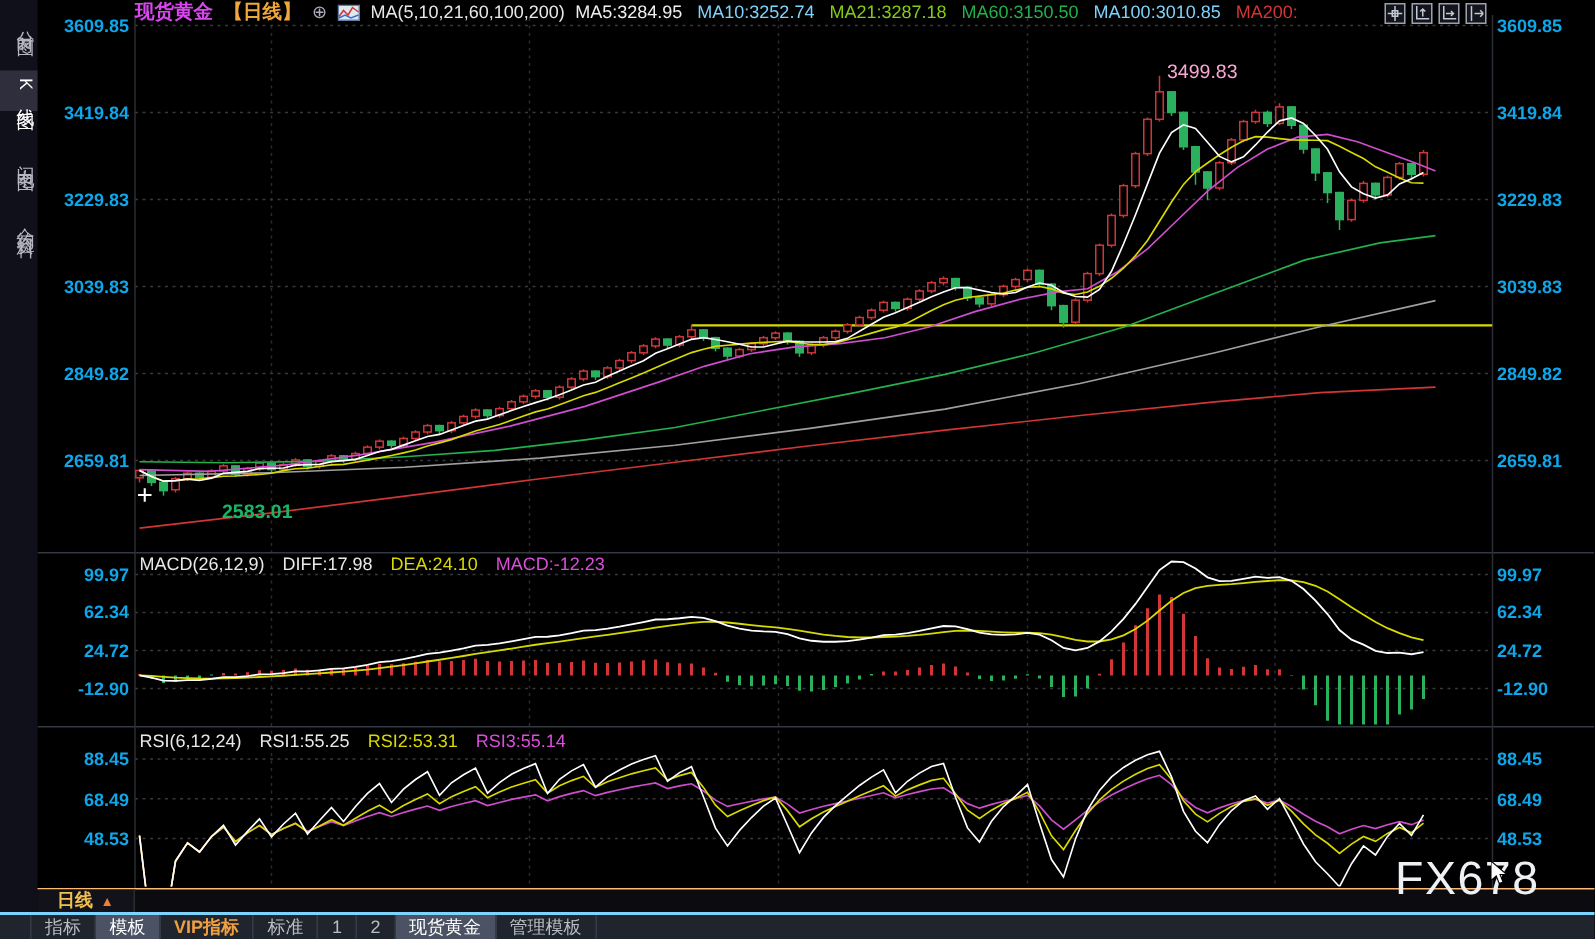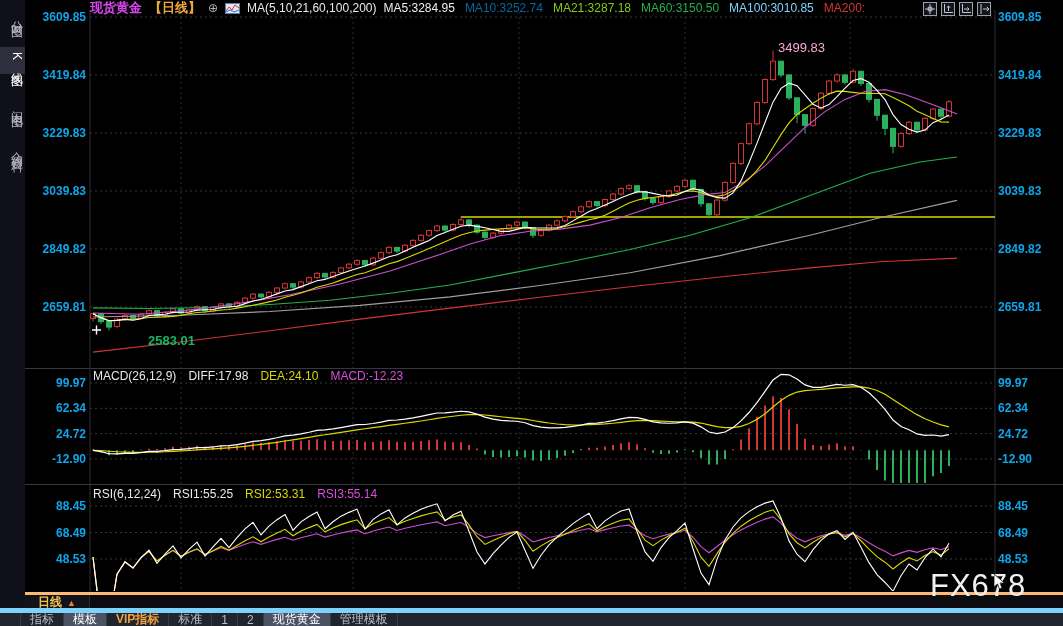--- a/index.html
+++ b/index.html
@@ -27,28 +27,28 @@
   .plabel{position:absolute;color:#0ea5e9;font-size:12px;font-weight:600;line-height:14px;}
   .left-lab{left:26px;width:60px;text-align:right;}
   .right-lab{left:998px;text-align:left;}
   .date-lab{position:absolute;color:#c9cdd5;font-weight:700;font-size:12px;text-align:center;width:64px;top:593px;}
   .anno-high{position:absolute;color:#f9a8d4;font-weight:400;font-size:13px;z-index:4;}
   .anno-low{position:absolute;color:#19b566;font-weight:700;font-size:13px;z-index:4;}
   .panel-head{position:absolute;left:93px;font-size:12px;display:flex;gap:12px;z-index:4;white-space:nowrap;}
   .c-white{color:#e8e8e8;} .c-yellow{color:#d9d900;} .c-magenta{color:#d94fd9;}
   
   #axis-strip{position:absolute;left:25px;top:592px;width:1038px;height:16px;background:#0b0b10;
-    border-top:3px solid #fdba74;box-sizing:border-box;}
+    border-top:1px solid #fdba74;box-sizing:border-box;}
   #period-cell{position:absolute;left:0;top:0;width:64px;height:15px;border-right:1px solid #2b2b33;
     display:flex;align-items:center;justify-content:center;gap:5px;cursor:pointer;background:#12121a;}
   .period-text{color:#f0c050;font-weight:700;font-size:12px;}
   .period-arrow{color:#f08030;font-size:9px;}
   
   #toolbar{position:absolute;left:0;top:608px;width:1063px;height:18px;background:#20242d;
-    border-top:5px solid #7dd3fc;display:flex;align-items:stretch;padding-left:20px;box-sizing:border-box;font-size:12px;}
+    border-top:2px solid #7dd3fc;display:flex;align-items:stretch;padding-left:20px;box-sizing:border-box;font-size:12px;}
   .tab{padding:0 9px;color:#b9bdc6;display:flex;align-items:center;border-right:1px solid #343a46;cursor:pointer;}
   .tab:first-child{border-left:1px solid #343a46;}
   .tab.active{background:#4a5264;color:#ffffff;}
   .tab.vip{color:#f0a040;font-weight:700;}
   #watermark{position:absolute;left:930px;top:568px;font-size:31px;color:#eef0f3;letter-spacing:1px;z-index:6;}
   #cursor{position:absolute;left:994px;top:574px;z-index:7;}
 </style>
 </head>
 <body>
 
@@ -447,21 +447,21 @@
     <span style="display:flex;align-items:center;">
       <svg width="15" height="11">
           <rect x="0.5" y="0.5" width="14" height="10" fill="#dfe7ef" stroke="#5f7fa6"></rect>
         <polyline points="1,8 4,4 7,7 10,2 14,5" fill="none" stroke="#d23535" stroke-width="1"></polyline>
         <polyline points="1,9 5,7 9,9 14,7" fill="none" stroke="#3a6fd8" stroke-width="1"></polyline>
         </svg>
     </span>
     <span class="ma-settings">MA(5,10,21,60,100,200)</span>
     <span id="ma-labels" style="display:flex;gap:10px;">
         <span class="ma-val" style="color: rgb(238, 238, 238);">MA5:3284.95</span>
-        <span class="ma-val" style="color: #0369a1;">MA10:3252.74</span>
+        <span class="ma-val" style="color: #7dd3fc;">MA10:3252.74</span>
         <span class="ma-val" style="color: #84cc16;">MA21:3287.18</span>
         <span class="ma-val" style="color: rgb(34, 177, 76);">MA60:3150.50</span>
         <span class="ma-val" style="color: #7dd3fc;">MA100:3010.85</span>
         <span class="ma-val" style="color: rgb(210, 53, 53);">MA200:</span>
       </span>
   </header>
 
   <div id="tr-icons">
     <span class="ticon">
       <svg width="10" height="10">

